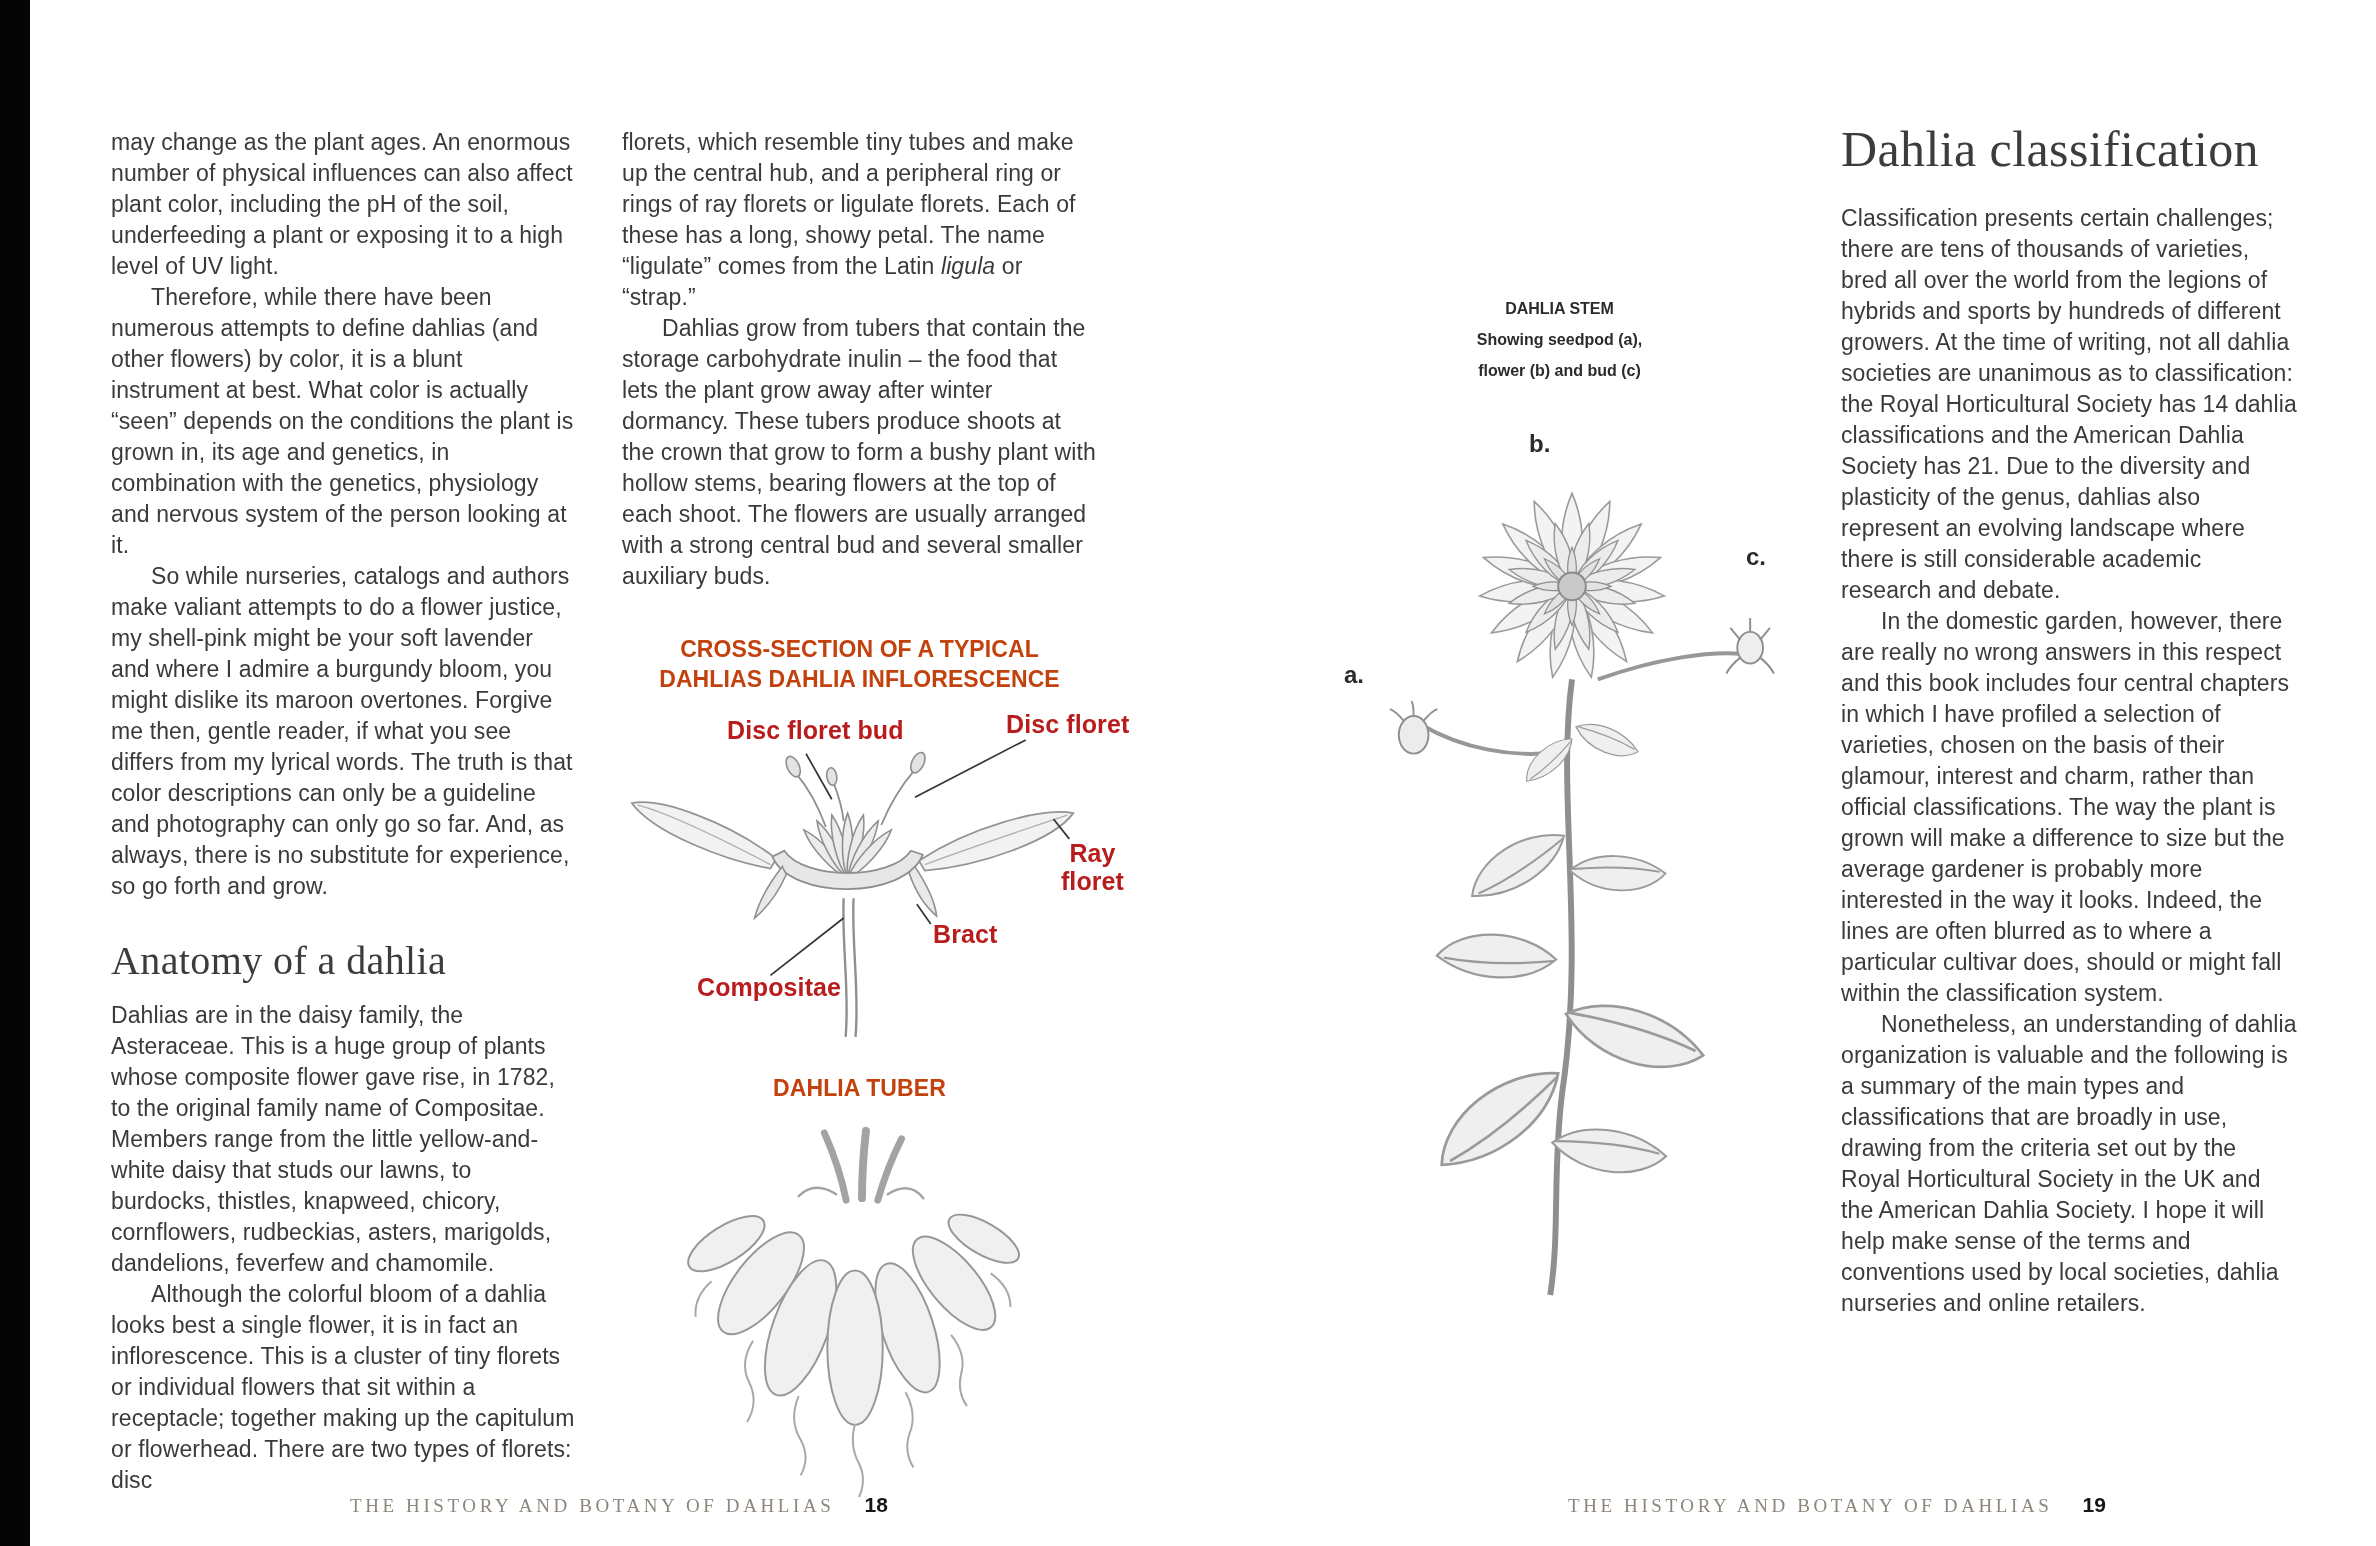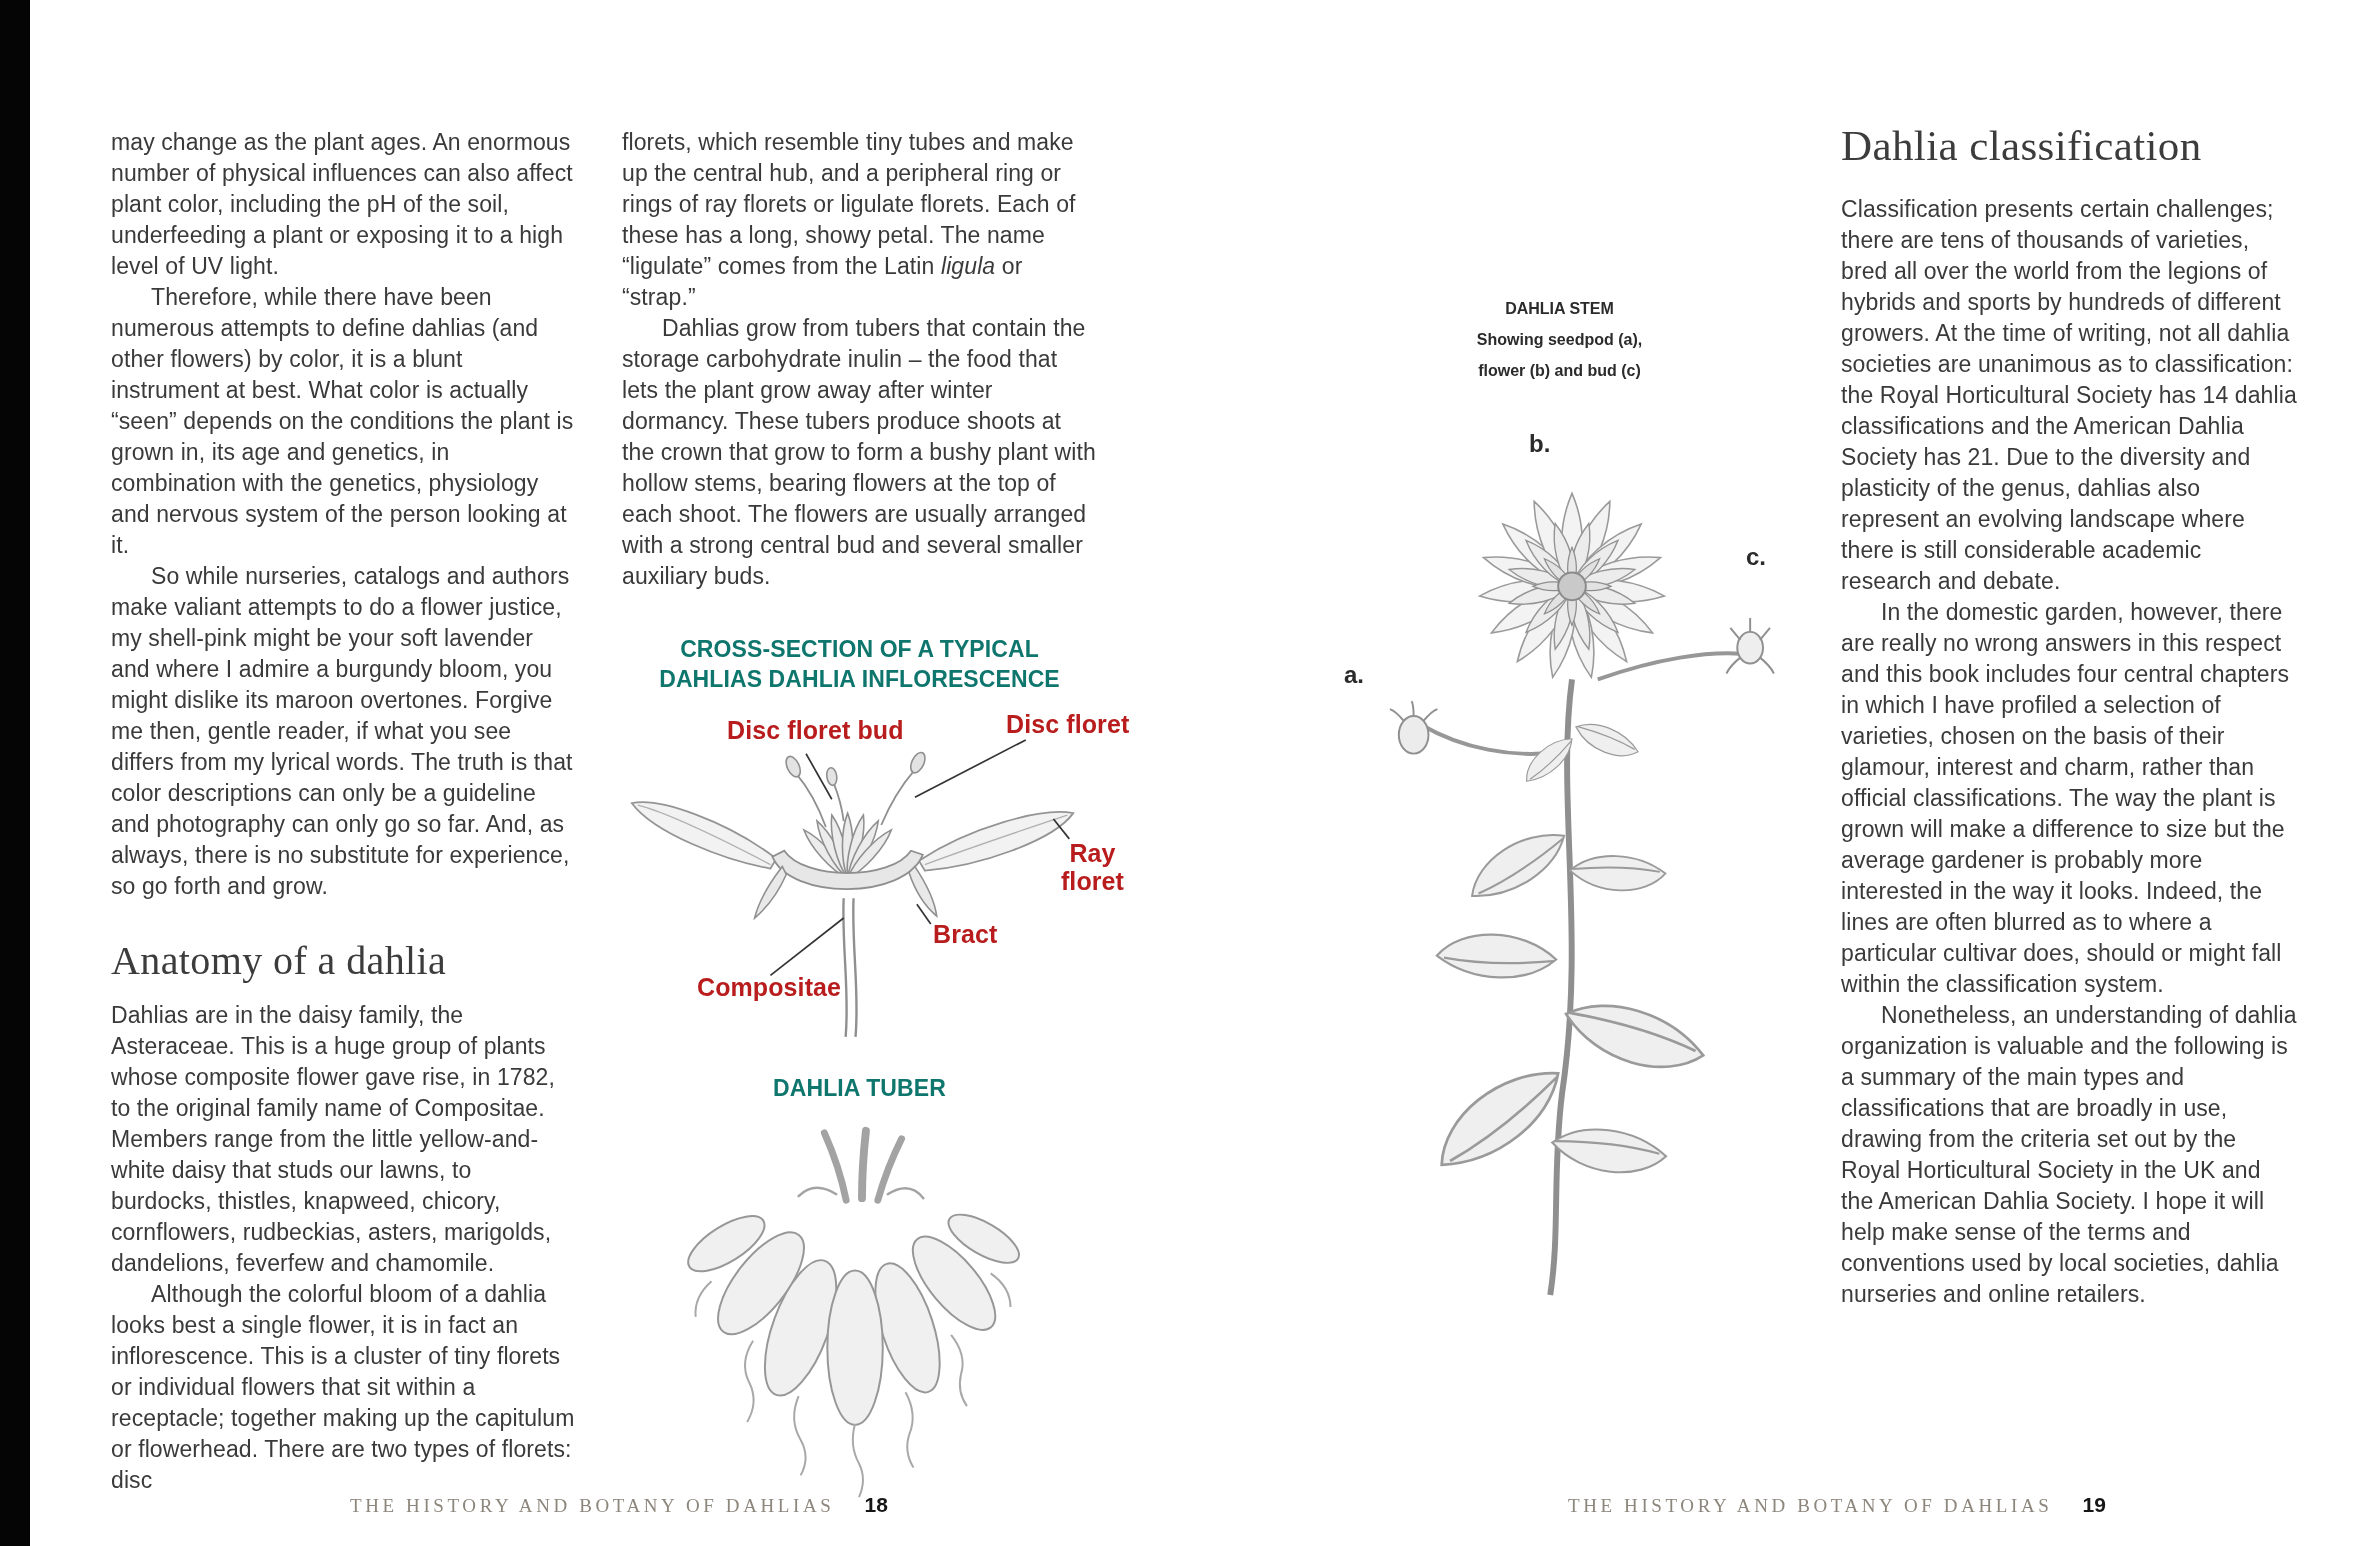--- a/index.html
+++ b/index.html
@@ -13,29 +13,29 @@
   .col { position:absolute; font-size:23px; line-height:31px; letter-spacing:0.1px; }
   .col p { margin:0; }
   .col p.indent { text-indent:40px; }
   .col i { font-style:italic; }
 
   .section-heading {
     font-family:"Liberation Serif", serif; font-weight:400;
     font-size:40px; line-height:1.15; color:#3c3c3c;
     letter-spacing:0.4px; margin:36px 0 16px 0;
   }
-  .col3 .section-heading { margin:0 0 24px 0; font-size:43px; }
+  .col3 .section-heading { margin:0 0 24px 0; font-size:50px; }
 
   .col1 { left:111px; top:127px; width:465px; }
   .col2 { left:622px; top:127px; width:475px; }
   .col3 { left:1841px; top:121px; width:457px; }
 
   .fig-caption {
     font-weight:bold; font-size:23px; line-height:30px;
-    text-align:center; color:#0f766e;
+    text-align:center; color:#c2410c;
   }
   .cross-caption { margin-top:42px; }
   .tuber-caption { margin-top:36px; }
 
   .figure-cross { position:relative; width:475px; height:327px; margin-top:16px; }
   .figure-cross svg { position:absolute; left:0; top:0; }
   .fig-label {
     position:absolute; font-weight:bold; font-size:25px; line-height:28px;
     color:#b91c1c; white-space:nowrap;
   }

